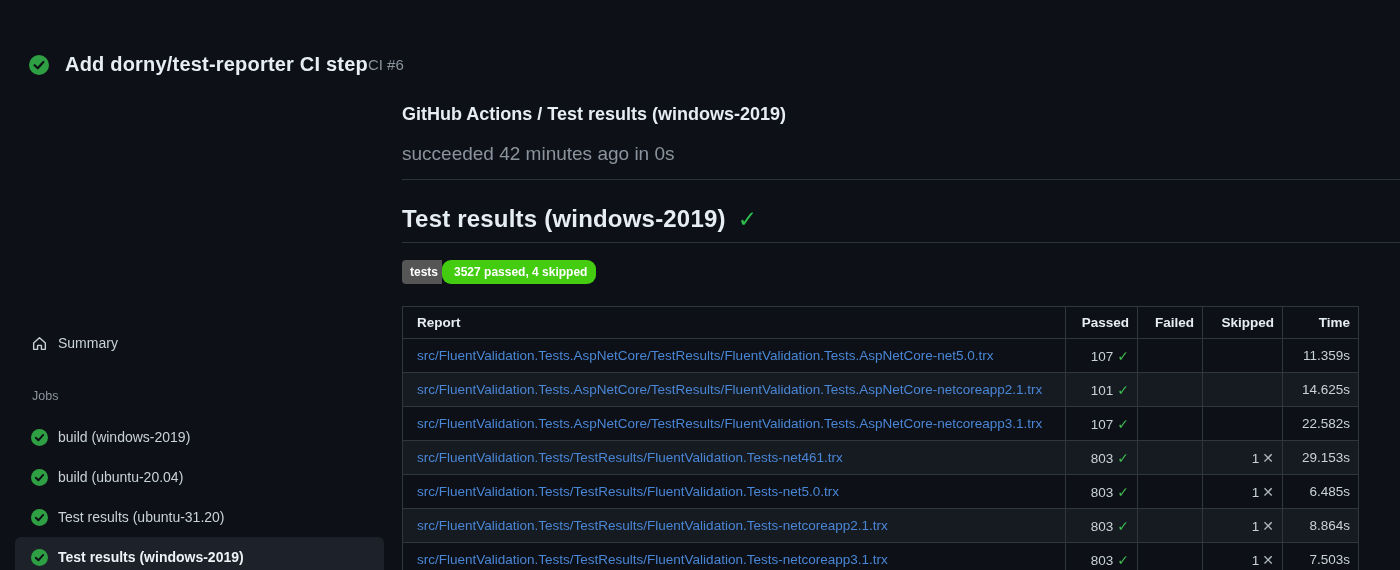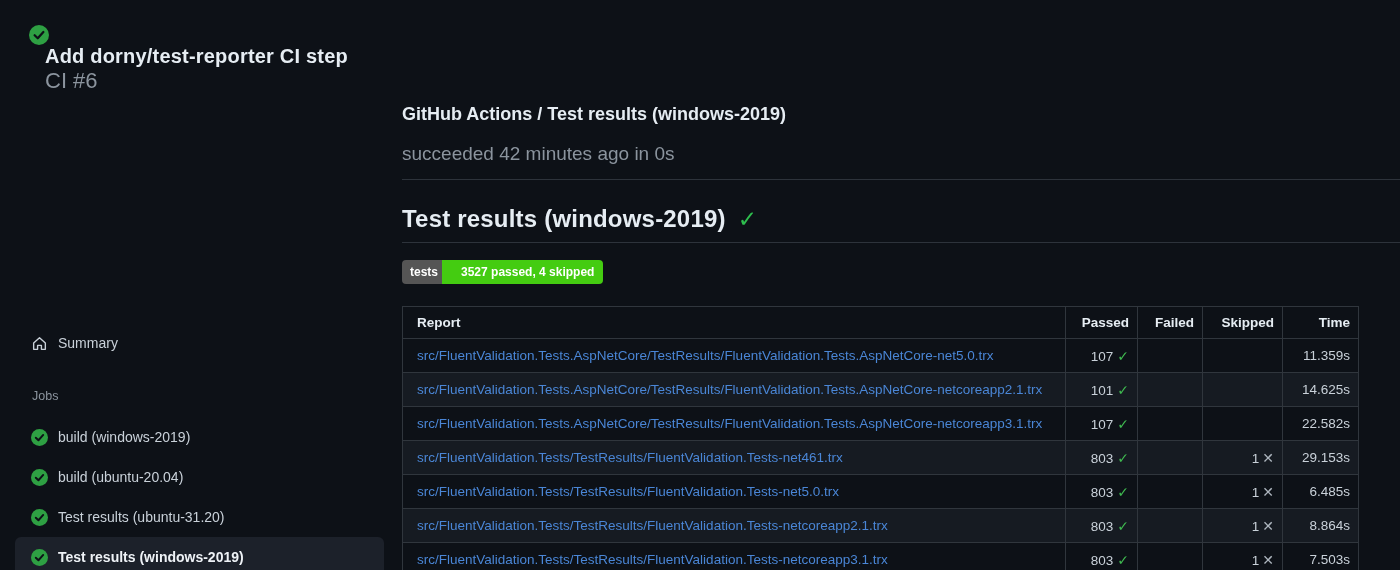--- a/index.html
+++ b/index.html
@@ -7,26 +7,26 @@
   body {
     background:#0d1117;
     color:#e6edf3;
     font-family:"Liberation Sans","DejaVu Sans",sans-serif;
     overflow:hidden;
   }
   .app { width:1400px; height:570px; position:relative; }
 
   
   .run-header {
-    display:flex; align-items:flex-start;
-    padding:25px 0 0 29px; height:85px;flex-direction:column;
+    display:flex; align-items:center;
+    padding:44px 0 0 29px; height:85px;
   }
   .run-header .icon { width:20px; height:20px; flex:0 0 auto; }
   .run-title { font-size:20px; font-weight:700; color:#e6edf3; margin-left:16px; letter-spacing:.2px; }
-  .run-number { font-size:22px; font-weight:400; color:#8b949e; margin-left:16px; }
+  .run-number { font-size:15px; font-weight:400; color:#8b949e; margin-left:0; }
 
   
   .layout { display:flex; align-items:flex-end; }
 
   
   .sidebar { width:400px; flex:0 0 400px; padding:2px 16px 0 15px; }
   .side-item {
     display:flex; align-items:center; height:36px;
     padding:0 16px; border-radius:6px; cursor:pointer;
     font-size:14px; color:#c9d1d9;
@@ -47,21 +47,21 @@
     margin-top:25px; padding-bottom:9px;
     border-bottom:1px solid #2d333b;
   }
   .heading { font-size:24px; font-weight:700; color:#e6edf3; letter-spacing:.2px; }
   .heading-check { font-size:23px; font-weight:700; color:#2ebe4e; line-height:1; }
 
   
   .badge { display:inline-flex; margin-top:17px; border-radius:4px; overflow:hidden;
            font-size:12px; font-weight:700; color:#ffffff; }
   .badge-label { padding:5px 4px 5px 8px; }
-  .badge-value { padding:5px 9px 5px 19px; }
+  .badge-value { padding:5px 9px 5px 12px;border-radius:9px; }
 
   
   table.results {
     border-collapse:collapse; margin-top:22px;
     font-size:13.5px; table-layout:fixed; width:956px;
   }
   .results th, .results td { border:1px solid #30363d; overflow:hidden; white-space:nowrap; }
   .results th { height:32px; font-weight:700; color:#e6edf3; }
   .results td { height:34px; color:#c9d1d9; }
   .results tbody tr:nth-child(2n) { background:#161b22; }

